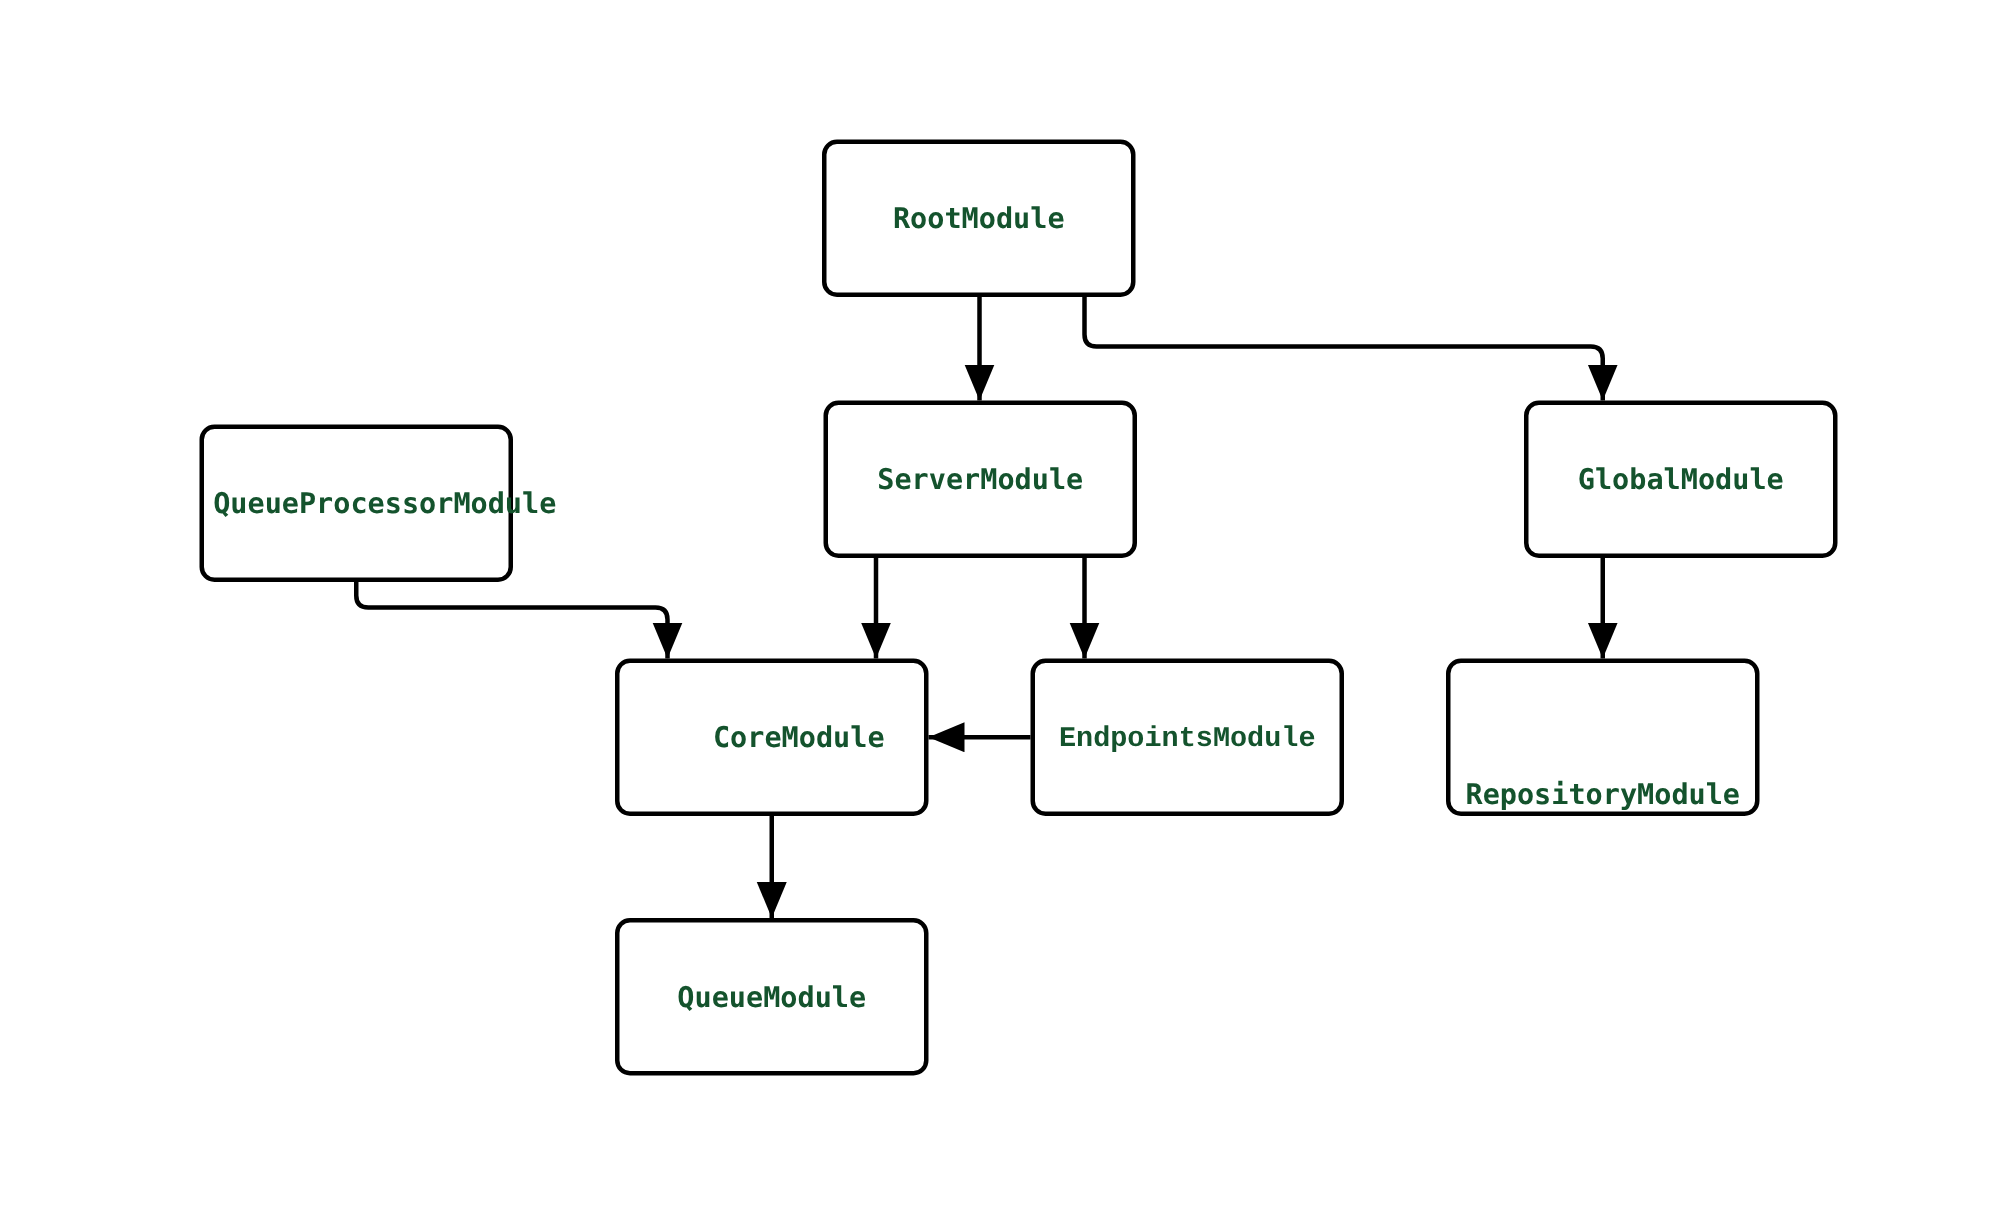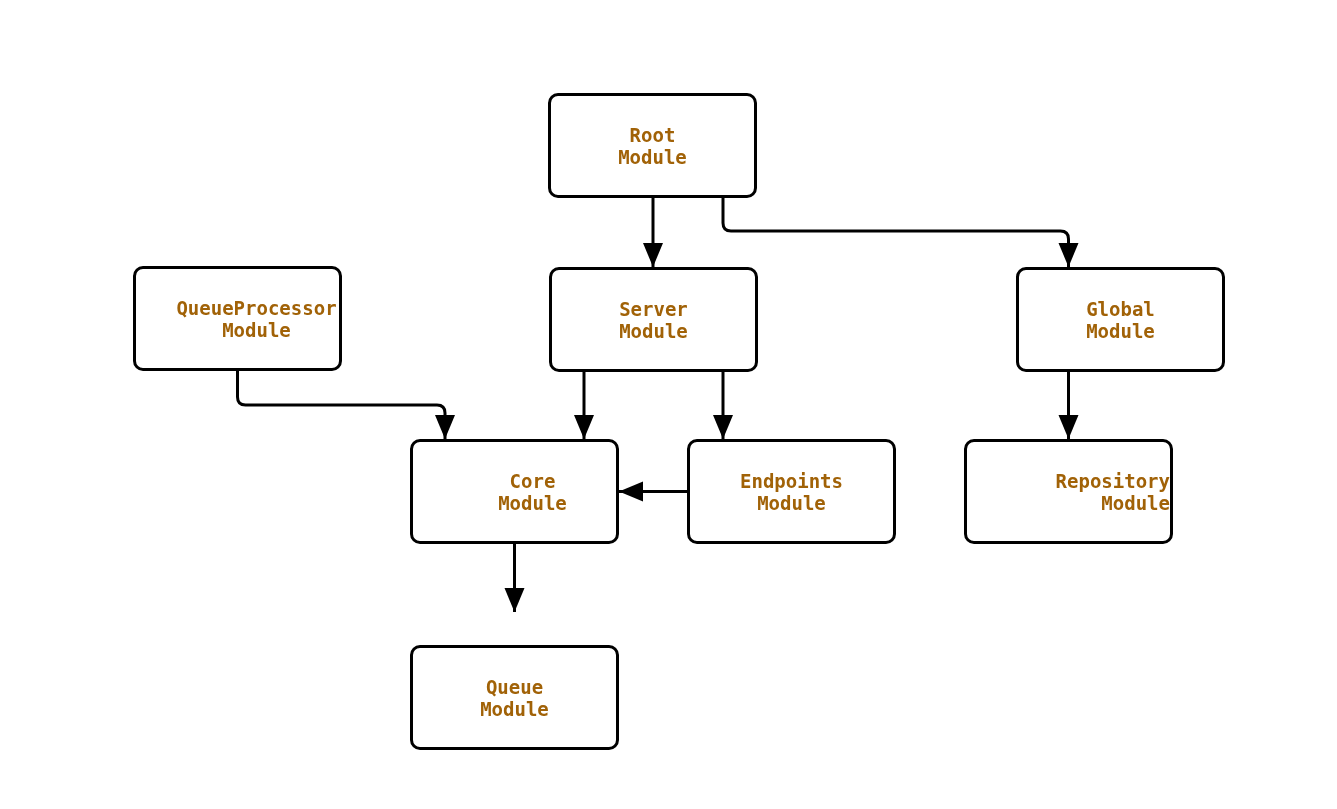--- a/index.html
+++ b/index.html
@@ -28,29 +28,29 @@
   }
   .node {
     position: absolute;
     width: 209px;
     height: 105px;
     box-sizing: border-box;
     background: #ffffff;
     border: 3px solid #000000;
     border-radius: 10px;
     display: flex;
-    flex-direction: column;
+    flex-direction: row;
     align-items: center;
     justify-content: center;
     text-align: center;
     font-family: "DejaVu Sans Mono", "Liberation Mono", monospace;
     font-weight: bold;
     font-size: 19px;
     line-height: 22px;
-    color: #a16207;
+    color: #14532d;
   }
   .node span {
     display: block;
     white-space: nowrap;
   }
 </style>
 </head>
 <body>
 
 <div class="canvas">
@@ -77,48 +77,48 @@
     <path class="edge" d="M1068.5,372 L1068.5,439" marker-end="url(#arrowhead)"></path>
 
     <path class="edge" d="M514.5,544 L514.5,612" marker-end="url(#arrowhead)"></path>
   </svg>
 
   <div class="node" style="left:548px; top:93px;">
     <span>Root</span>
     <span>Module</span>
   </div>
 
-  <div class="node" style="left:133px; top:266px;padding-left:38px;">
+  <div class="node" style="left:133px; top:283px;padding-left:38px;">
     <span>QueueProcessor</span>
     <span>Module</span>
   </div>
 
   <div class="node" style="left:549px; top:267px;">
     <span>Server</span>
     <span>Module</span>
   </div>
 
   <div class="node" style="left:1016px; top:267px;text-align:right;">
     <span>Global</span>
     <span>Module</span>
   </div>
 
   <div class="node" style="left:410px; top:439px;padding-left:36px;">
     <span>Core</span>
     <span>Module</span>
   </div>
 
-  <div class="node" style="left:687px; top:439px;">
+  <div class="node" style="left:687px; top:439px;font-family:Liberation Mono, monospace;">
     <span>Endpoints</span>
     <span>Module</span>
   </div>
 
   <div class="node" style="left:964px; top:439px;align-items:flex-end;">
     <span>Repository</span>
     <span>Module</span>
   </div>
 
-  <div class="node" style="left:410px; top:645px;">
+  <div class="node" style="left:410px; top:612px;">
     <span>Queue</span>
     <span>Module</span>
   </div>
 
 </div>
 
 </body></html>

